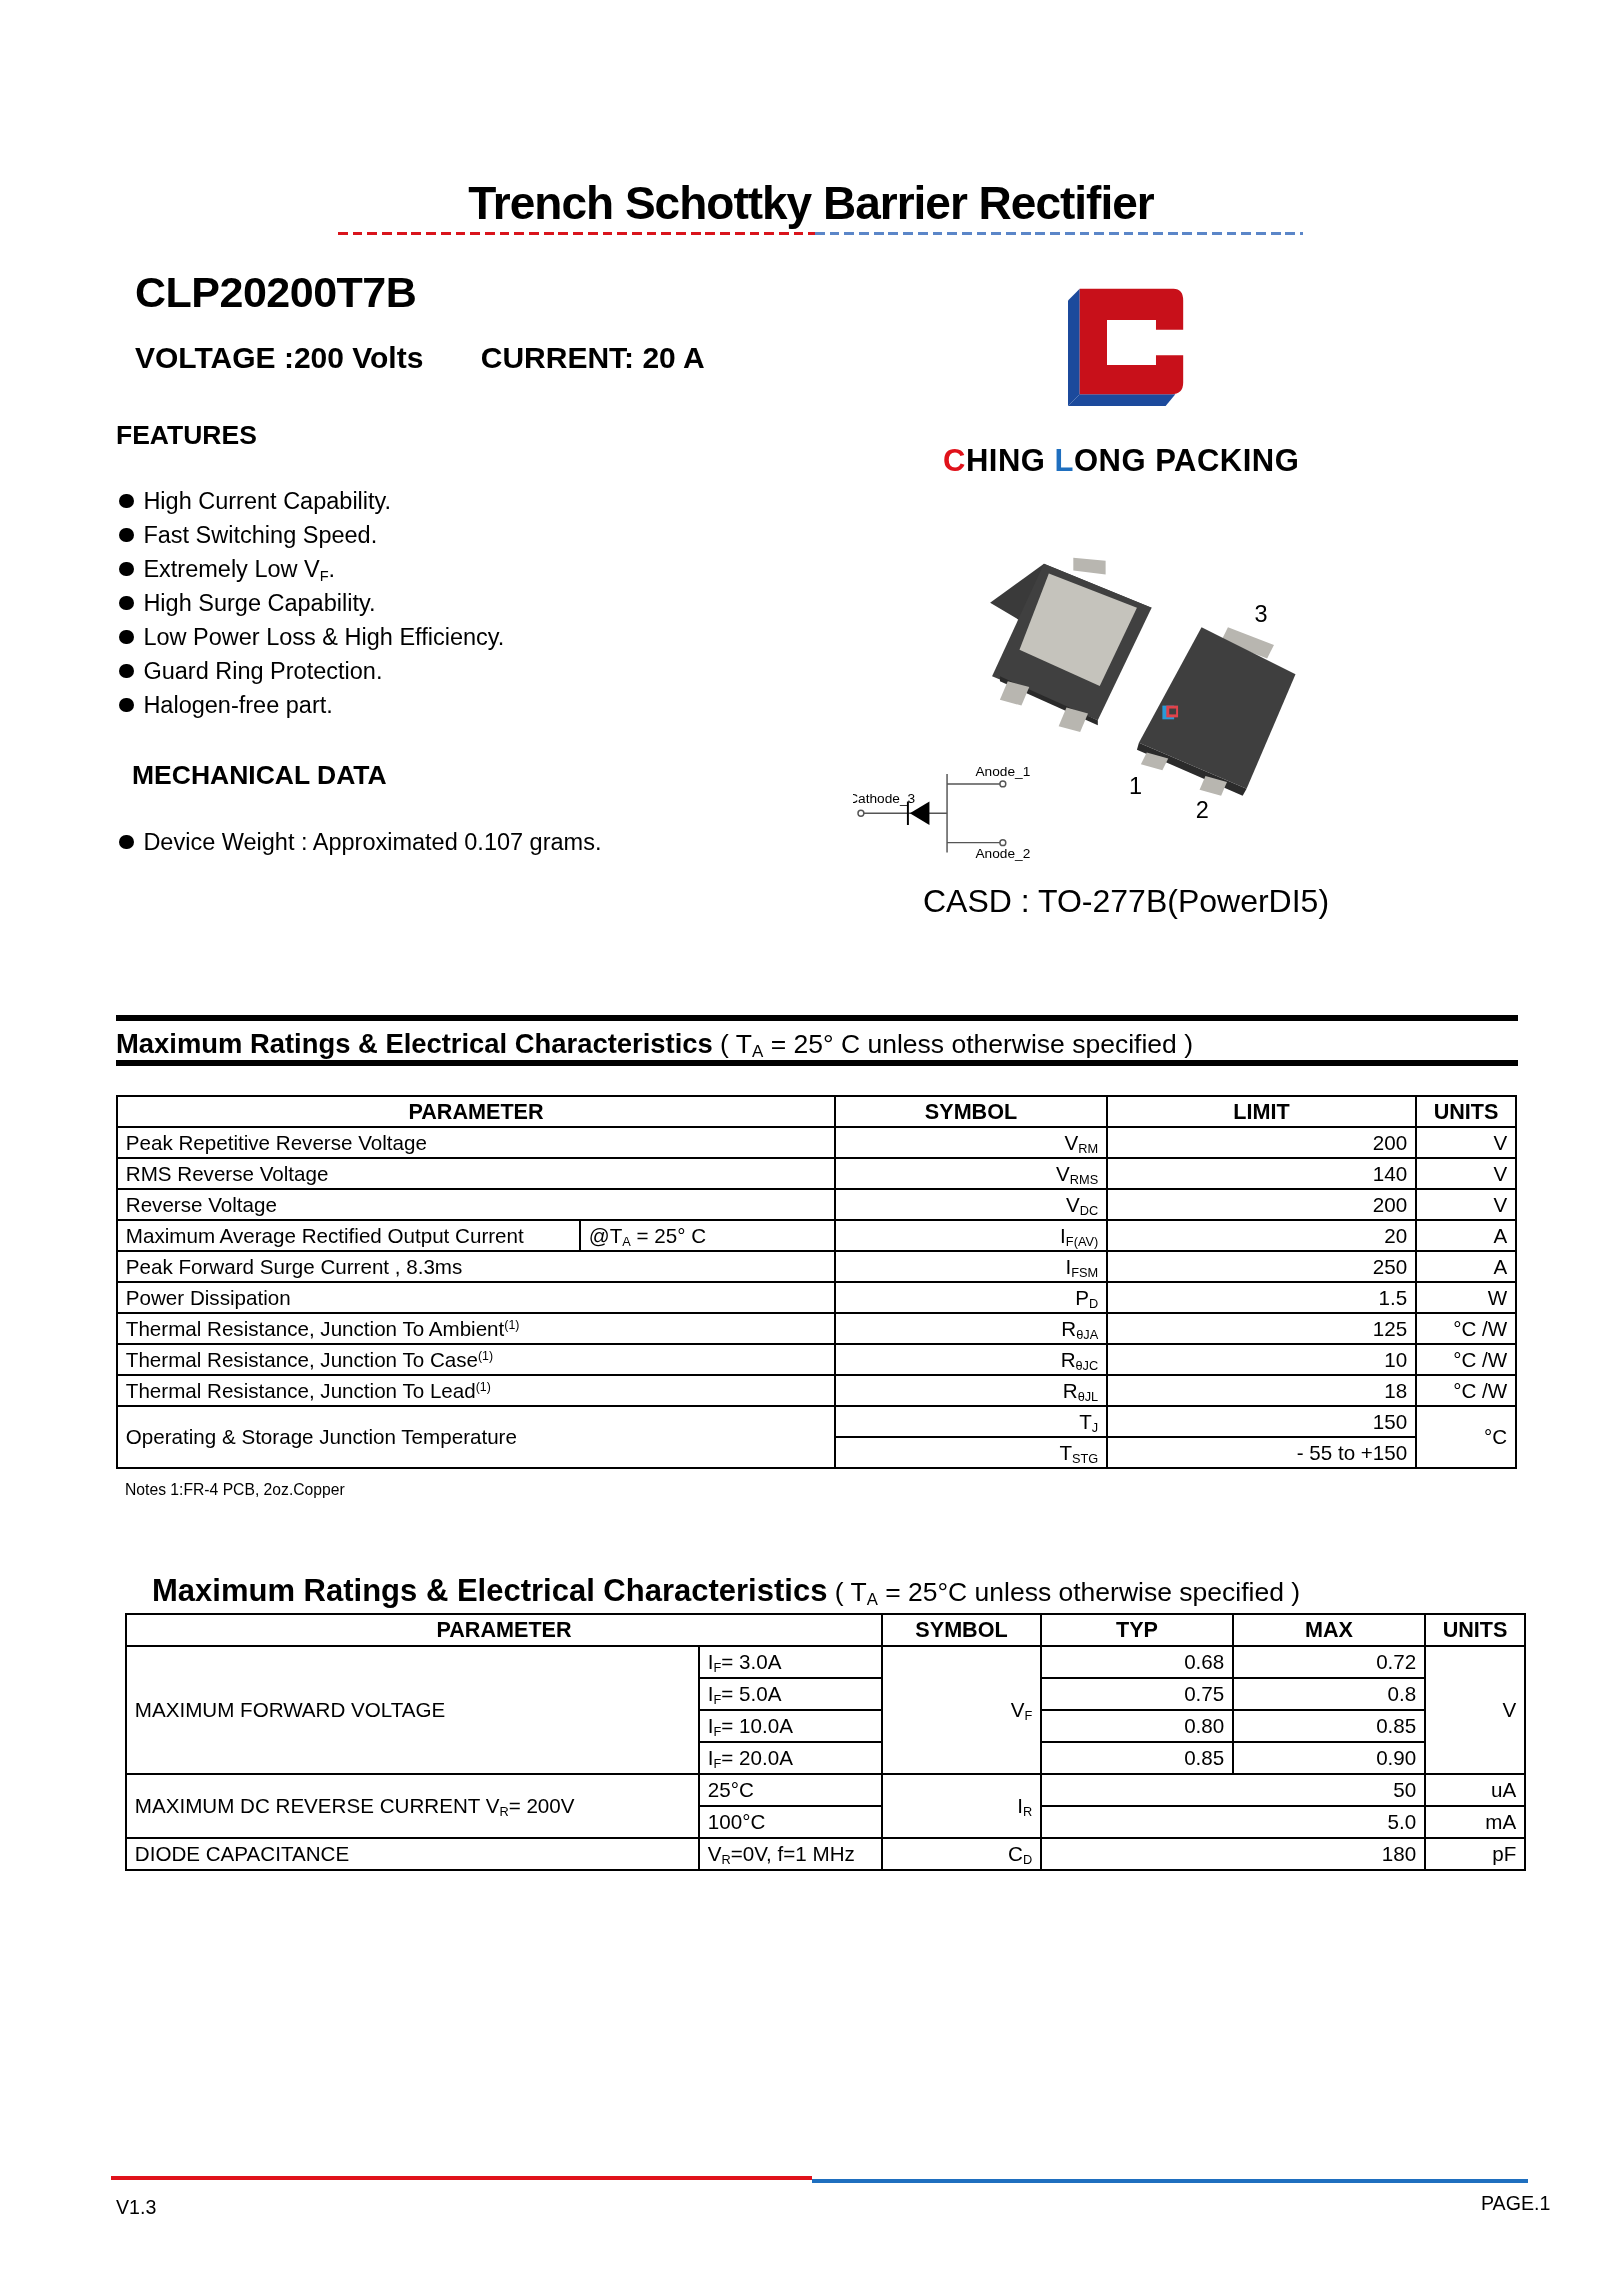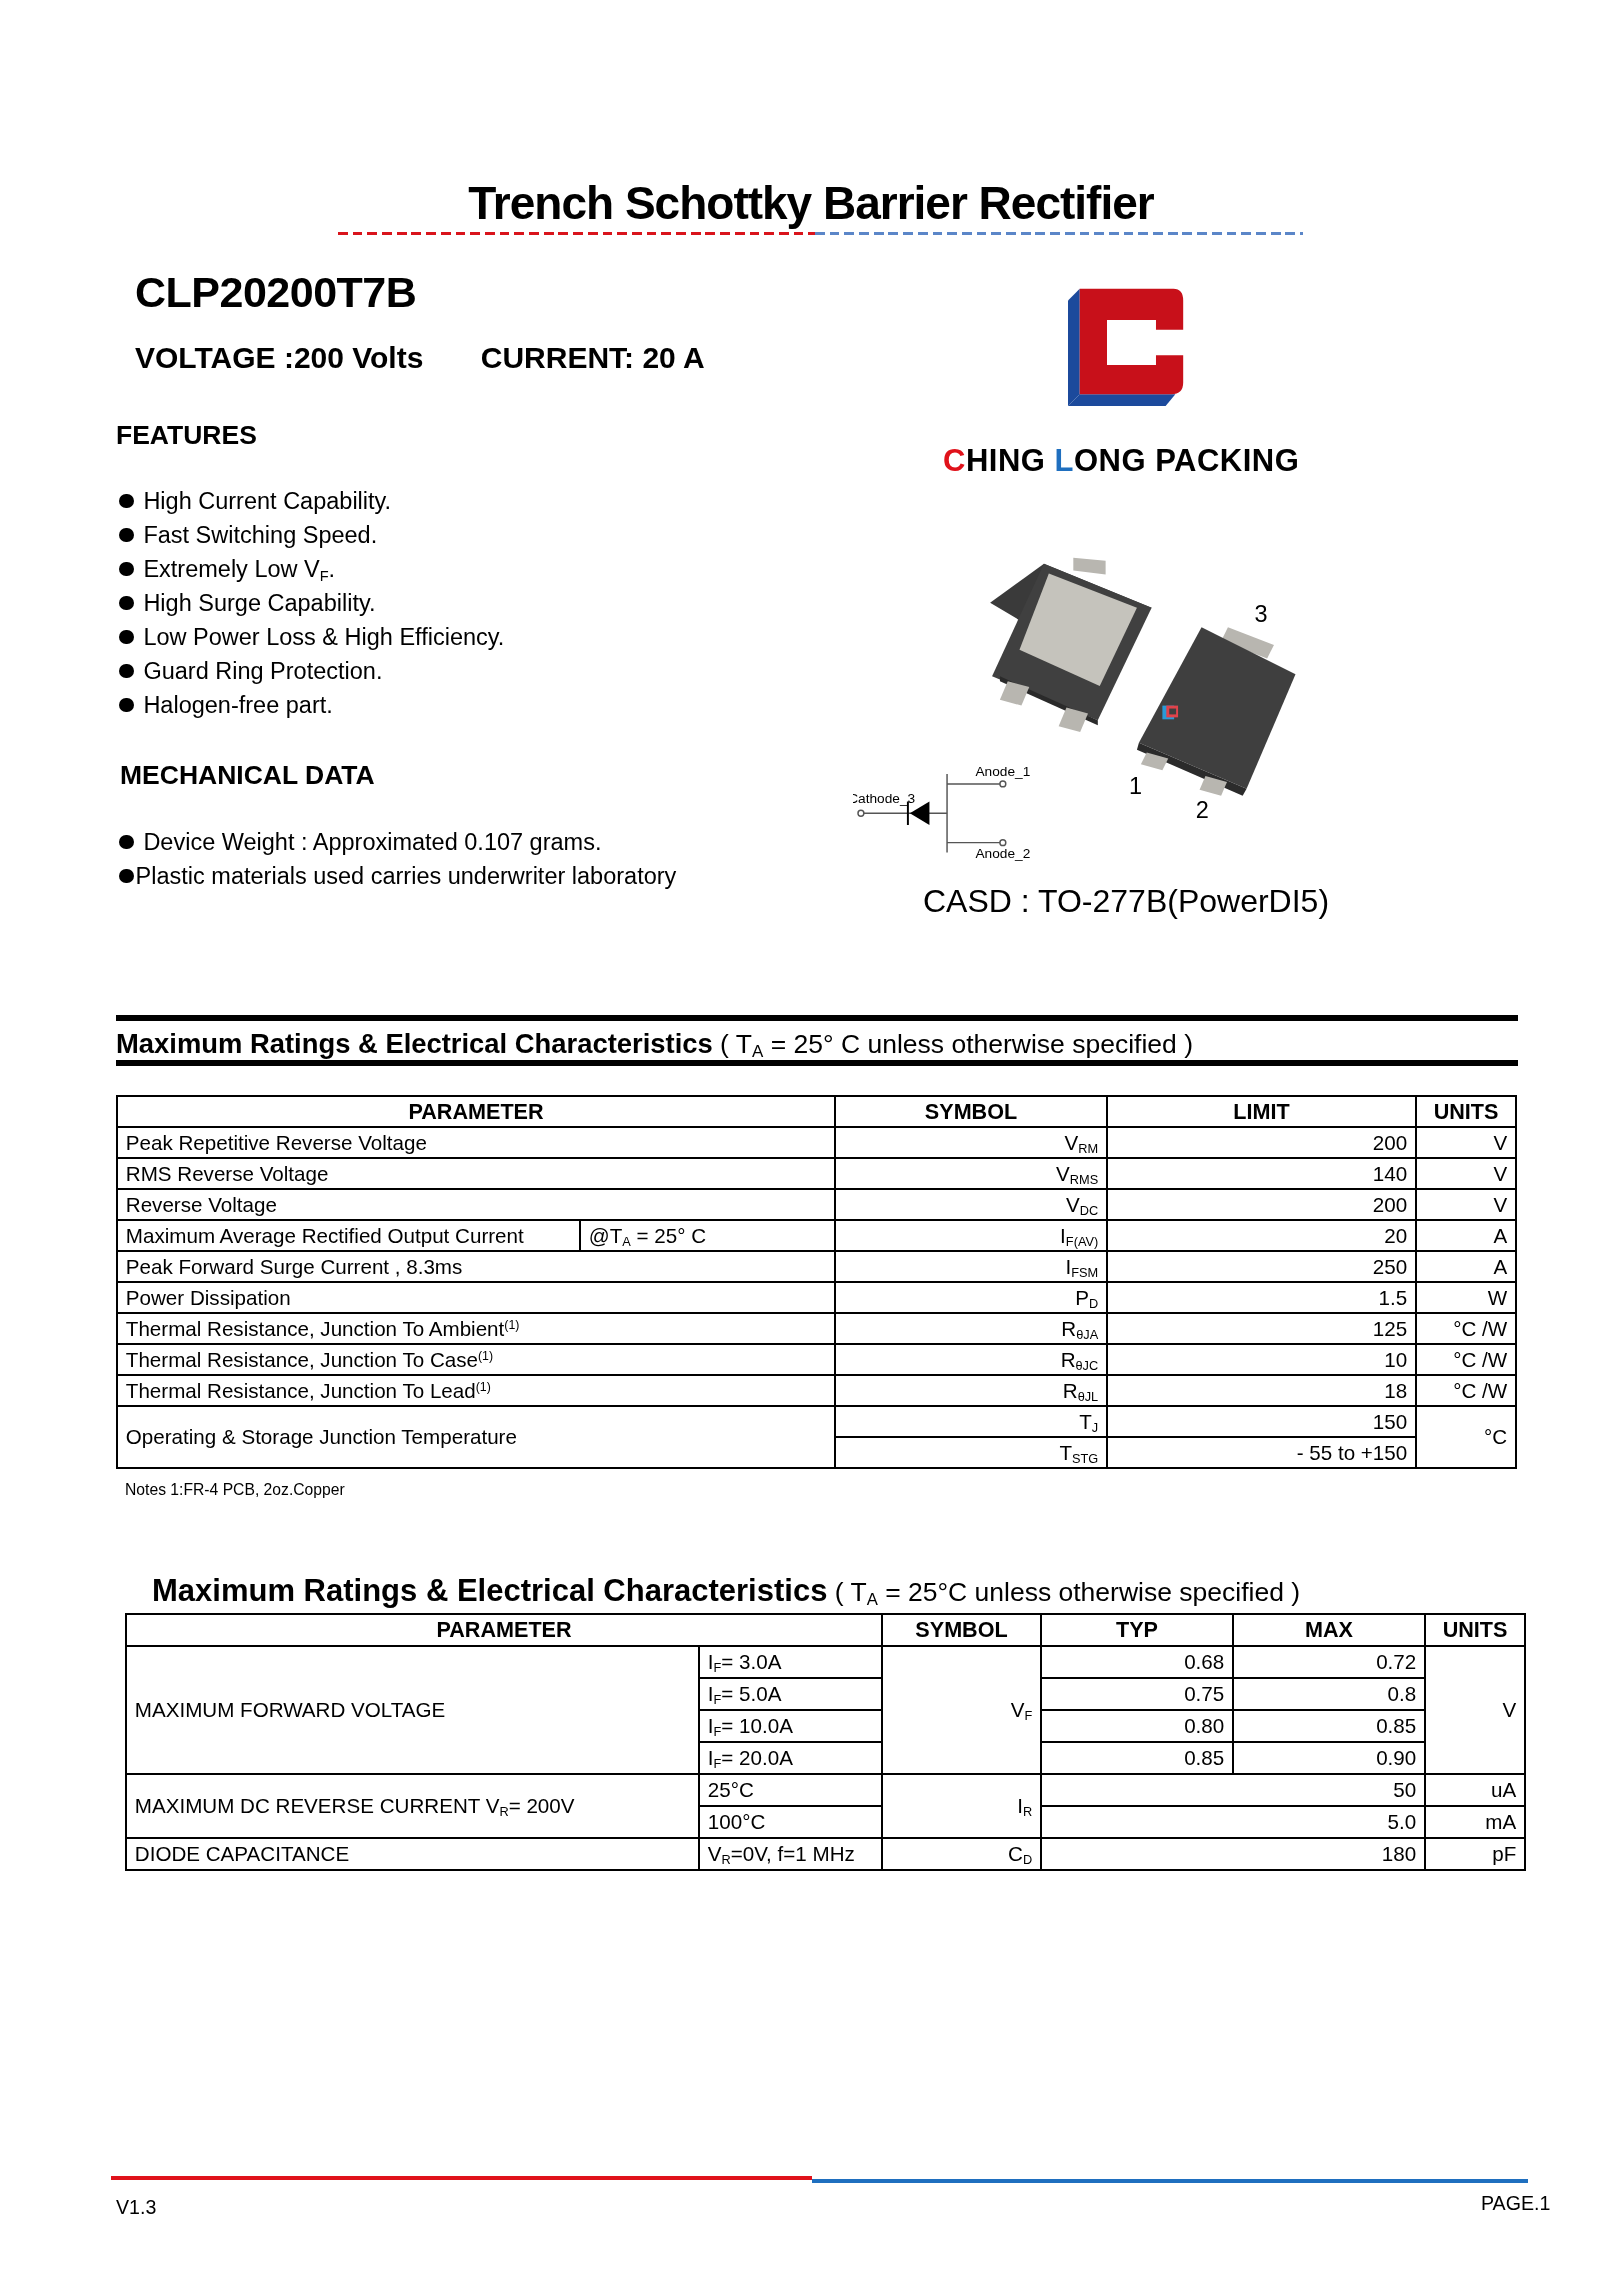--- a/index.html
+++ b/index.html
@@ -12,21 +12,21 @@
   .title-line { top: 232px; height: 2.9px; }
   .title-line.red { left: 338px; width: 477px; background: repeating-linear-gradient(90deg, #d9141c 0 9.8px, transparent 9.8px 14.7px); }
   .title-line.blue { left: 815px; width: 488px; background: repeating-linear-gradient(90deg, #5b86c8 0 9.8px, transparent 9.8px 14.7px); }
 
   .part-no { left: 135px; top: 267px; font-size: 43px; font-weight: bold; letter-spacing: -0.5px; line-height: 51px; }
   .ratings-line { left: 135px; top: 339px; font-size: 30px; font-weight: bold; line-height: 37px; }
   .ratings-line span.cur { margin-left: 49px; }
 
   .section-h { font-size: 26.5px; font-weight: bold; line-height: 31px; }
   .features-h { left: 116px; top: 420px; }
-  .mech-h { left: 120px; top: 760px; }
+  .mech-h { left: 132px; top: 760px; }
 
   .bullet-list { left: 116px; list-style: none; font-size: 23.5px; line-height: 34px; }
   .bullet-list li { position: relative; padding-left: 27.4px; white-space: nowrap; }
   .bullet-list li .dot { position: absolute; left: 2.9px; top: 9.8px; width: 14.7px; height: 14.7px; border-radius: 50%; background: #000; }
   .features-list { top: 484px; }
   .mech-list { top: 825px; }
   .mech-list li.tight { padding-left: 19.6px; }
   .mech-list li.cont { padding-left: 27.4px; }
   sub.s, .sub { font-size: 0.62em; vertical-align: -0.25em; line-height: 0; }
   sup.s { font-size: 0.6em; vertical-align: 0.6em; line-height: 0; }
@@ -87,21 +87,20 @@
   <li><span class="dot"></span><span>Extremely Low V</span><span class="sub">F</span><span>.</span></li>
   <li><span class="dot"></span><span>High Surge Capability.</span></li>
   <li><span class="dot"></span><span>Low Power Loss &amp; High Efficiency.</span></li>
   <li><span class="dot"></span><span>Guard Ring Protection.</span></li>
   <li><span class="dot"></span><span>Halogen-free part.</span></li>
 </ul>
 
 <div class="abs section-h mech-h">MECHANICAL DATA</div>
 <ul class="abs bullet-list mech-list">
   <li><span class="dot"></span><span>Device Weight : Approximated 0.107 grams.</span></li>
-  <li class="tight"><span class="dot"></span><span>Plastic materials used carries underwriter  laboratory</span></li>
 </ul>
 
 <svg class="abs logo" viewBox="0 0 126 128">
   <polygon points="0,20 12,8 12,116 0,128" fill="#1c4a9c"></polygon>
   <polygon points="0,128 12,116 110,116 100,128" fill="#1c4a9c"></polygon>
   <path d="M12,8 H108 Q118,8 118,20 V50 H90 V40 H40 V86 H90 V76 H118 V104 Q118,116 106,116 H12 Z" fill="#c8101a"></path>
   <polygon points="40,40 90,40 90,86 40,86" fill="#ffffff"></polygon>
 </svg>
 <div class="abs brand-name"><span class="c1">C</span><span>HING </span><span class="c2">L</span><span>ONG PACKING</span></div>
 

